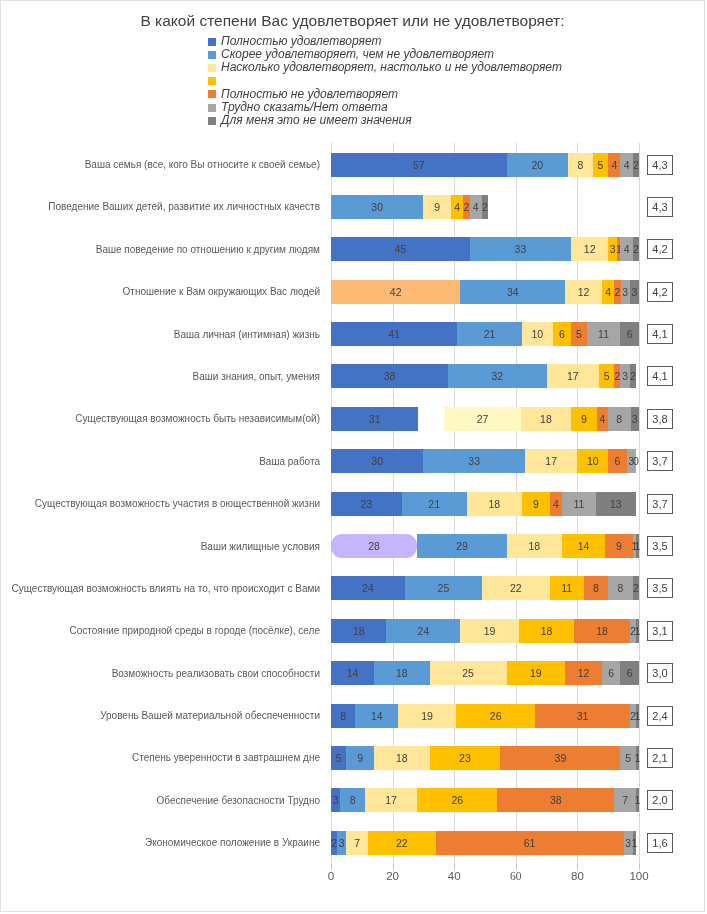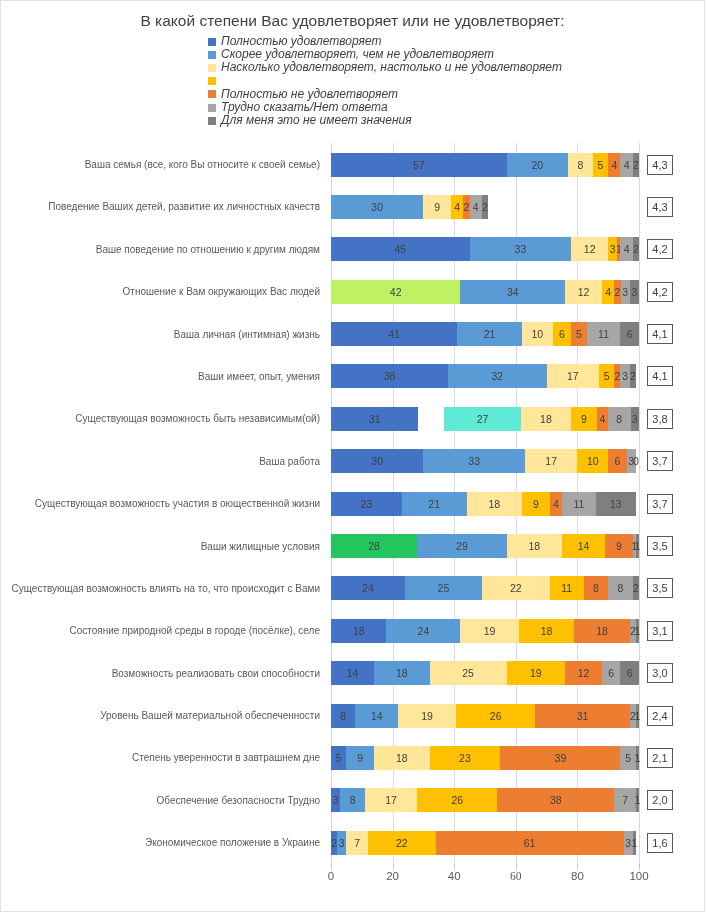--- a/index.html
+++ b/index.html
@@ -235,21 +235,21 @@
             </div>
             <div class="seg" style="width: 2%; background: rgb(127, 127, 127);">
               <span class="seg-label">2</span>
             </div>
           </div>
           <div class="avg-box">4,2</div>
         </div>
         <div class="chart-row">
           <div class="row-label">Отношение  к Вам окружающих  Вас людей</div>
           <div class="row-plot">
-            <div class="seg" style="width: 42%; background: #bef264;">
+            <div class="seg" style="width: 42%; background: #fdba74;">
               <span class="seg-label">42</span>
             </div>
             <div class="seg" style="width: 34%; background: rgb(91, 155, 213);">
               <span class="seg-label">34</span>
             </div>
             <div class="seg" style="width: 12%; background: rgb(255, 230, 153);">
               <span class="seg-label">12</span>
             </div>
             <div class="seg" style="width: 4%; background: rgb(255, 192, 0);">
               <span class="seg-label">4</span>
@@ -287,21 +287,21 @@
             <div class="seg" style="width: 11%; background: rgb(166, 166, 166);">
               <span class="seg-label">11</span>
             </div>
             <div class="seg" style="width: 6%; background: rgb(127, 127, 127);">
               <span class="seg-label">6</span>
             </div>
           </div>
           <div class="avg-box">4,1</div>
         </div>
         <div class="chart-row">
-          <div class="row-label">Ваши имеет, опыт, умения</div>
+          <div class="row-label">Ваши знания, опыт, умения</div>
           <div class="row-plot">
             <div class="seg" style="width: 38%; background: rgb(68, 114, 196);">
               <span class="seg-label">38</span>
             </div>
             <div class="seg" style="width: 32%; background: rgb(91, 155, 213);">
               <span class="seg-label">32</span>
             </div>
             <div class="seg" style="width: 17%; background: rgb(255, 230, 153);">
               <span class="seg-label">17</span>
             </div>
@@ -319,21 +319,21 @@
             </div>
           </div>
           <div class="avg-box">4,1</div>
         </div>
         <div class="chart-row">
           <div class="row-label">Существующая возможность быть независимым(ой)</div>
           <div class="row-plot">
             <div class="seg" style="width: 31%; background: rgb(68, 114, 196);">
               <span class="seg-label">31</span>
             </div>
-            <div class="seg" style="width: 27%; background: #5eead4; margin-left: 26px;">
+            <div class="seg" style="width: 27%; background: #fef9c3; margin-left: 26px;">
               <span class="seg-label">27</span>
             </div>
             <div class="seg" style="width: 18%; background: rgb(255, 230, 153);">
               <span class="seg-label">18</span>
             </div>
             <div class="seg" style="width: 9%; background: rgb(255, 192, 0);">
               <span class="seg-label">9</span>
             </div>
             <div class="seg" style="width: 4%; background: rgb(237, 125, 49);">
               <span class="seg-label">4</span>
@@ -397,21 +397,21 @@
             </div>
             <div class="seg" style="width: 13%; background: rgb(127, 127, 127);">
               <span class="seg-label">13</span>
             </div>
           </div>
           <div class="avg-box">3,7</div>
         </div>
         <div class="chart-row">
           <div class="row-label">Ваши жилищные условия</div>
           <div class="row-plot">
-            <div class="seg" style="width: 28%; background: #22c55e;">
+            <div class="seg" style="width: 28%; background: #c4b5fd; border-radius: 11px;">
               <span class="seg-label">28</span>
             </div>
             <div class="seg" style="width: 29%; background: rgb(91, 155, 213);">
               <span class="seg-label">29</span>
             </div>
             <div class="seg" style="width: 18%; background: rgb(255, 230, 153);">
               <span class="seg-label">18</span>
             </div>
             <div class="seg" style="width: 14%; background: rgb(255, 192, 0);">
               <span class="seg-label">14</span>

